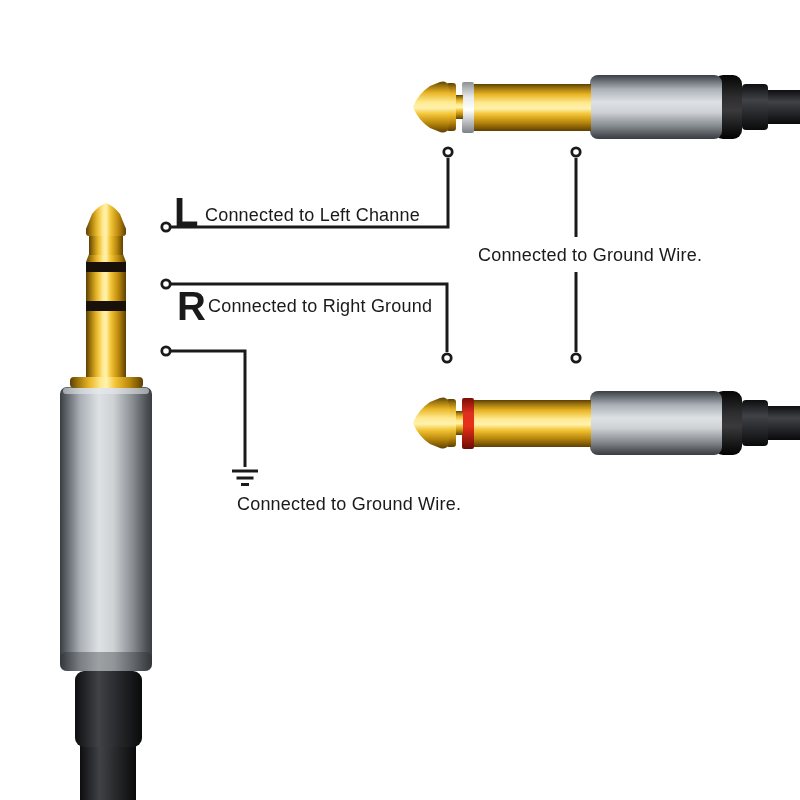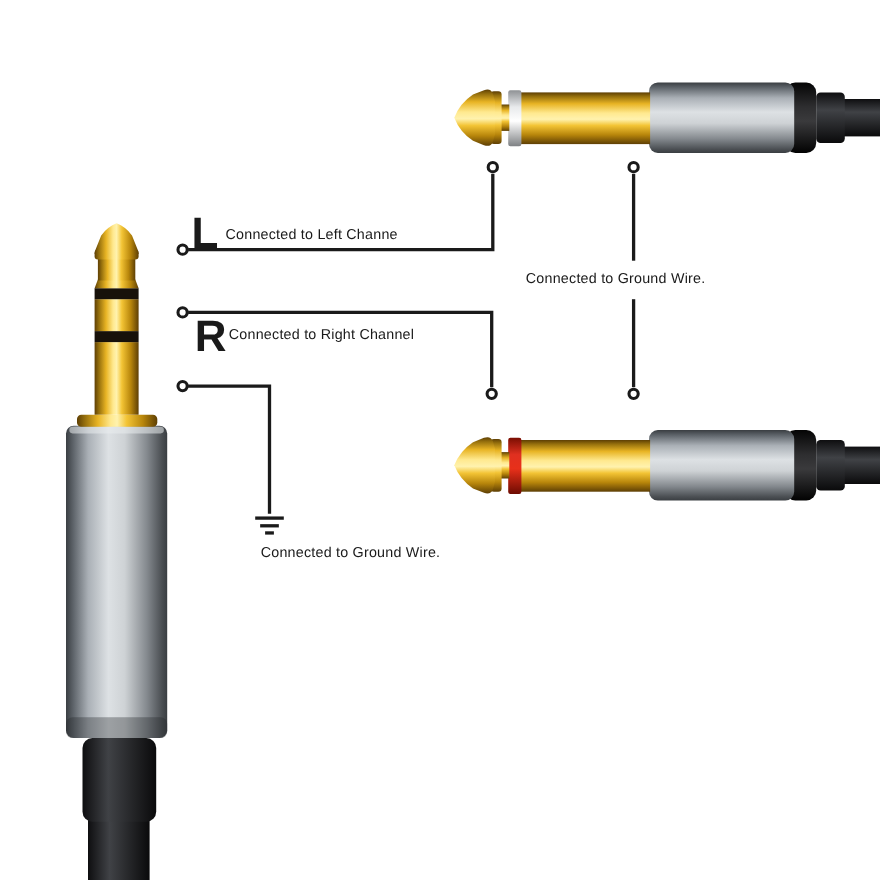--- a/index.html
+++ b/index.html
@@ -3,21 +3,21 @@
 <meta charset="utf-8">
 <style>
   html,body{margin:0;padding:0;}
   .canvas{
     position:relative;width:800px;height:800px;background:#ffffff;
     overflow:hidden;font-family:"Liberation Sans",sans-serif;
   }
   .abs{position:absolute;}
   .label-text{
     position:absolute;line-height:1;white-space:nowrap;
-    color:var(--text-color,#1a1a1a);font-size:13px;letter-spacing:.2px;
+    color:var(--text-color,#1a1a1a);font-size:18px;letter-spacing:.2px;
   }
   .marker{
     position:absolute;line-height:1;white-space:nowrap;
     color:var(--text-color,#1a1a1a);font-size:40px;font-weight:bold;
   }
   svg{display:block;}
   .ann{stroke:var(--line-color,#1a1a1a);stroke-width:3;fill:none;}
   .ann-dot{stroke:var(--line-color,#1a1a1a);stroke-width:2.8;fill:#ffffff;}
 </style>
 </head>
@@ -159,19 +159,19 @@
     <path class="ann" d="M576,158 V237"></path>
     <path class="ann" d="M576,272 V352"></path>
     <circle class="ann-dot" cx="576" cy="152" r="4.2"></circle>
     <circle class="ann-dot" cx="576" cy="358" r="4.2"></circle>
   </svg>
 
   <div class="marker" style="left:174px;top:192px">L</div>
   <div class="label-text" style="left:205px;top:206px">Connected to Left Channe</div>
 
   <div class="marker" style="left:177px;top:286px">R</div>
-  <div class="label-text" style="left:208px;top:297px">Connected to Right Channel</div>
+  <div class="label-text" style="left:208px;top:297px">Connected to Right Ground</div>
 
   <div class="label-text" style="left:478px;top:246px">Connected to Ground Wire.</div>
 
   <div class="label-text" style="left:237px;top:495px">Connected to Ground Wire.</div>
 
 </div>
 
 </body></html>

